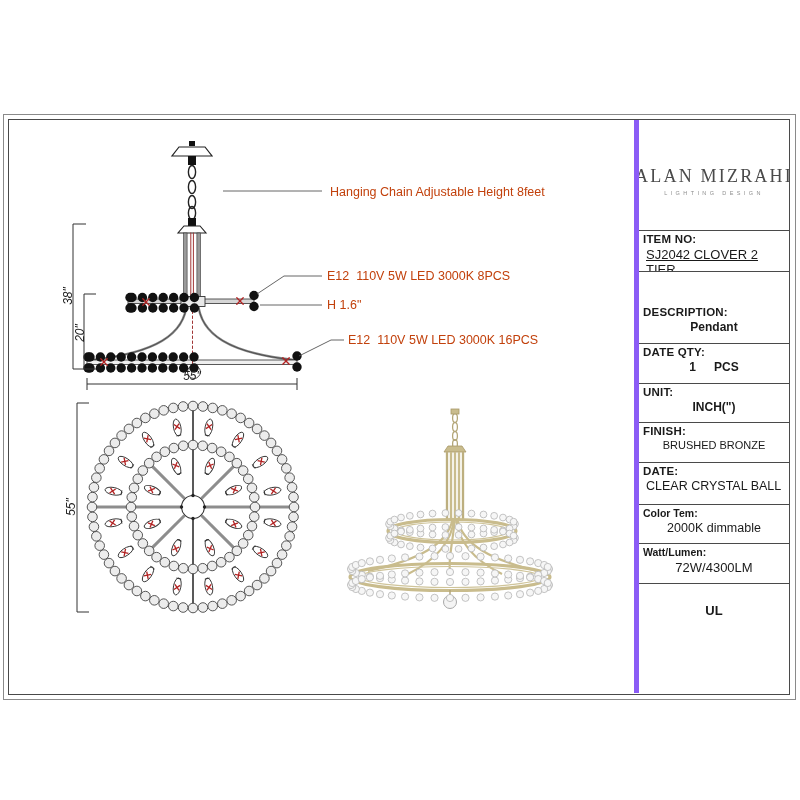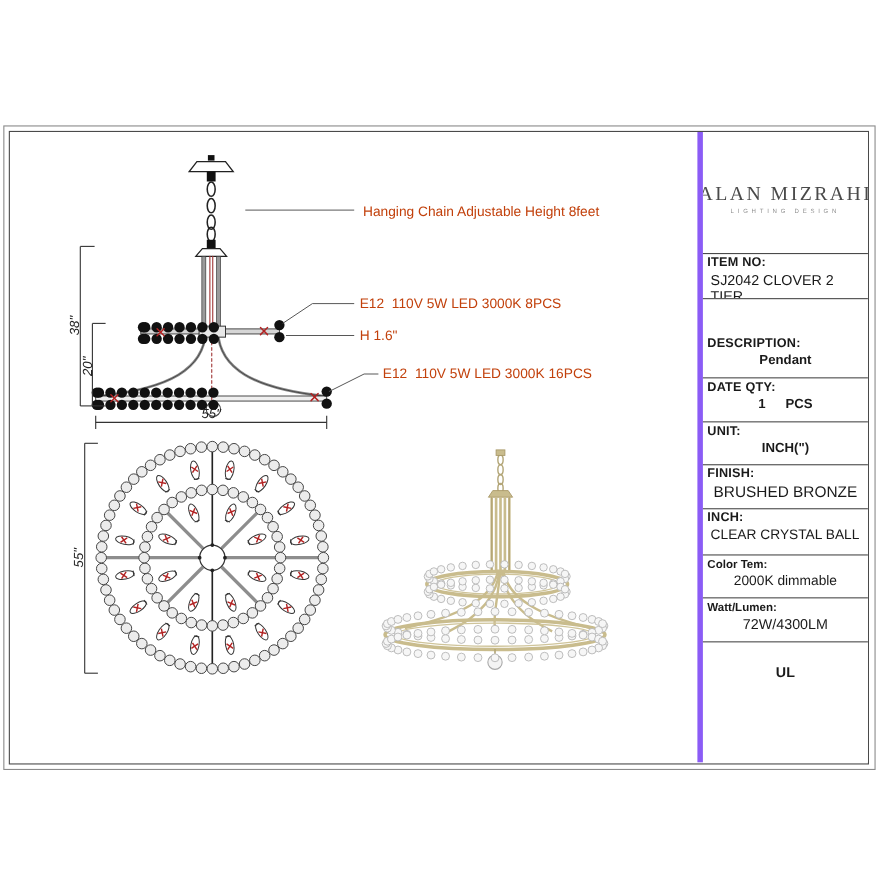--- a/index.html
+++ b/index.html
@@ -640,46 +640,46 @@
 
 <div class="panel">
 
   <div class="cell logo-cell">
     <div class="logo-name">ALAN MIZRAHI</div>
     <div class="logo-sub">LIGHTING DESIGN</div>
   </div>
 
   <div class="cell" style="height:41px;">
     <div class="lbl">ITEM NO:</div>
-    <div class="val v-left" style="font-size:13px;">SJ2042 CLOVER 2 TIER</div>
+    <div class="val v-left" style="font-size:13px;text-decoration:underline;">SJ2042 CLOVER 2 TIER</div>
   </div>
 
   <div class="cell" style="height:40px;margin-top:32px;">
     <div class="lbl">DESCRIPTION:</div>
     <div class="val v-center v-bold" style="font-size:12px;">Pendant</div>
   </div>
 
   <div class="cell" style="height:40px;">
     <div class="lbl">DATE QTY:</div>
     <div class="val v-center v-bold" style="font-size:12px;"><span>1</span><span class="qty-gap"></span><span>PCS</span></div>
   </div>
 
 
   <div class="cell" style="height:39px;">
     <div class="lbl">UNIT:</div>
     <div class="val v-center v-bold" style="font-size:12px;">INCH(")</div>
   </div>
 
   <div class="cell" style="height:40px;">
     <div class="lbl">FINISH:</div>
-    <div class="val v-center" style="font-size:14px;">BRUSHED BRONZE</div>
+    <div class="val v-center" style="font-size:11px;">BRUSHED BRONZE</div>
   </div>
 
   <div class="cell" style="height:42px;">
-    <div class="lbl">INCH:</div>
+    <div class="lbl">DATE:</div>
     <div class="val v-left v-big">CLEAR CRYSTAL BALL</div>
   </div>
 
   <div class="cell" style="height:39px;">
     <div class="lbl-sm">Color Tem:</div>
     <div class="val v-center v-big">2000K dimmable</div>
   </div>
 
   <div class="cell" style="height:40px;">
     <div class="lbl-sm">Watt/Lumen:</div>

